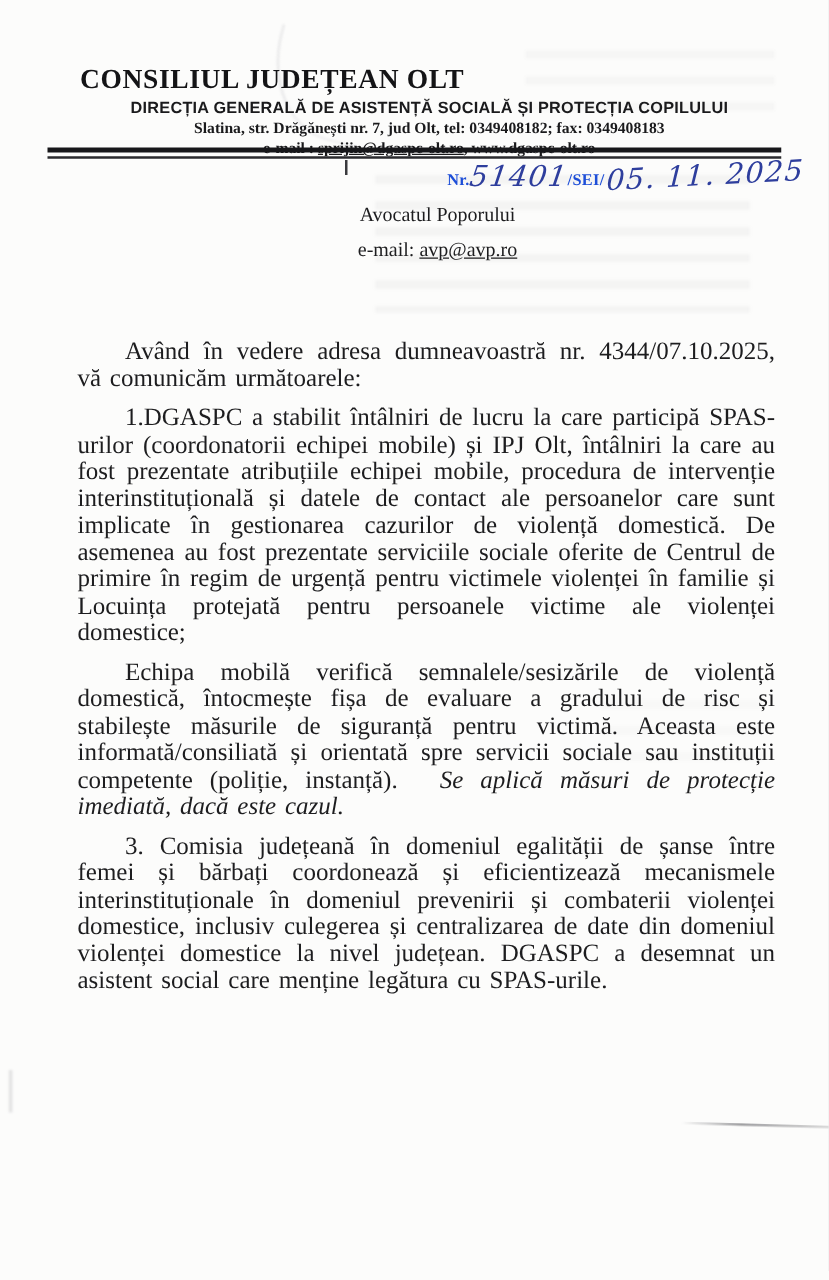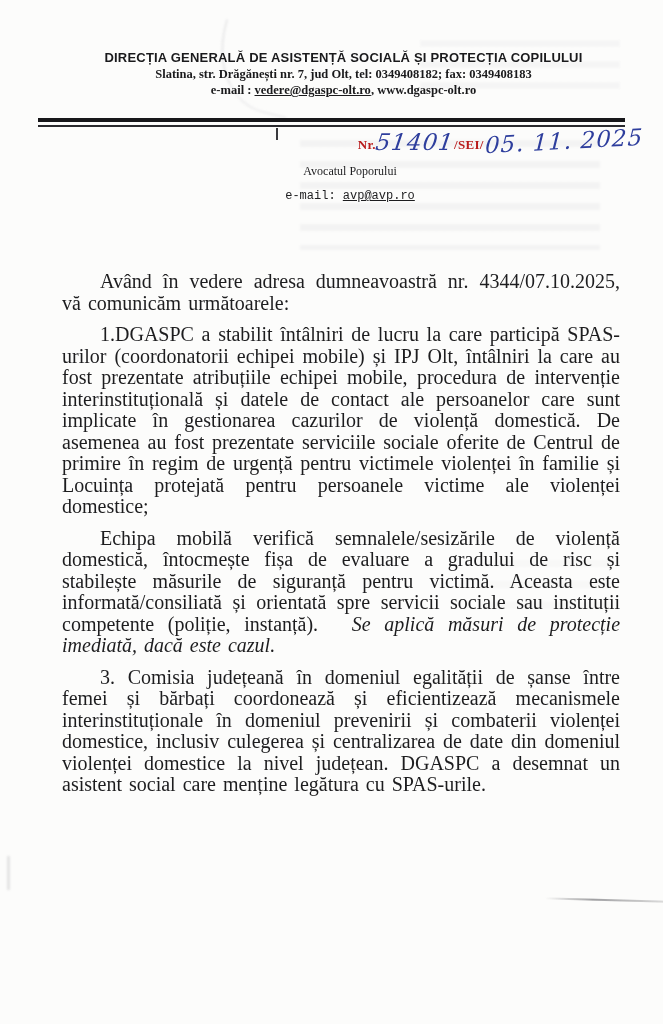--- a/index.html
+++ b/index.html
@@ -37,38 +37,38 @@
   .fold-tick{
     position:absolute;top:128px;left:276px;width:2px;height:12px;
     background:#3a3a3e;
   }
 
   
   .ref{
     position:absolute;top:128px;right:20px;
     display:flex;align-items:baseline;white-space:nowrap;
   }
-  .ref-label{font-size:13px;font-weight:bold;color:#b91c1c;letter-spacing:.3px;}
+  .ref-label{font-size:13px;font-weight:bold;color:#1d4ed8;letter-spacing:.3px;}
   .hand{
     font-family:"DejaVu Serif",serif;
     font-style:italic;
     font-size:23px;
     color:#2e3e9d;
     letter-spacing:1px;
     display:inline-block;
   }
   .hand-number{transform:skewX(-8deg) translateY(1px);}
   .hand-date{transform:rotate(-3deg) skewX(-6deg);margin-left:1px;}
 
   
   .addressee{
     position:absolute;top:164px;left:200px;width:300px;
-    text-align:center;font-size:12px;color:#1d1d1f;
+    text-align:center;font-size:16px;color:#1d1d1f;
   }
-  .addressee .email-row{margin-top:10px;font-family:Liberation Mono, monospace;}
+  .addressee .email-row{margin-top:10px;}
 
   
   .body-text{
     position:absolute;top:271px;left:62px;width:558px;
     font-size:20px;line-height:21.5px;
     text-align:justify;
   }
   .body-text p{
     margin:0 0 10px 0;
     text-indent:38px;
@@ -117,25 +117,26 @@
 <div class="page">
 
   <div class="ghost ghost-upper"></div>
   <div class="ghost ghost-top"></div>
   <div class="ghost ghost-mid"></div>
   <div class="pencil-curve"></div>
   <div class="stray-line"></div>
   <div class="edge-mark"></div>
 
   <header class="letterhead">
+    <h1 class="org-name">CONSILIUL JUDEȚEAN OLT</h1>
     <div class="sub-lines">
       <div class="directorate">DIRECȚIA GENERALĂ DE ASISTENȚĂ SOCIALĂ ȘI PROTECȚIA COPILULUI</div>
       <div class="addr-line">Slatina, str. Drăgănești nr. 7, jud Olt, tel: 0349408182;  fax: 0349408183</div>
       <div class="mail-line">
-        <span>e-mail : </span><span class="u">vedere@dgaspc-olt.ro</span><span>, </span><span>www.dgaspc-olt.ro</span>
+        <span>e-mail : </span><span class="u">sprijin@dgaspc-olt.ro</span><span>, </span><span>www.dgaspc-olt.ro</span>
       </div>
     </div>
   </header>
 
   <div class="rule"></div>
   <div class="fold-tick"></div>
 
   <div class="ref">
     <span class="ref-label">Nr.</span>
     <span class="hand hand-number">51401</span>

